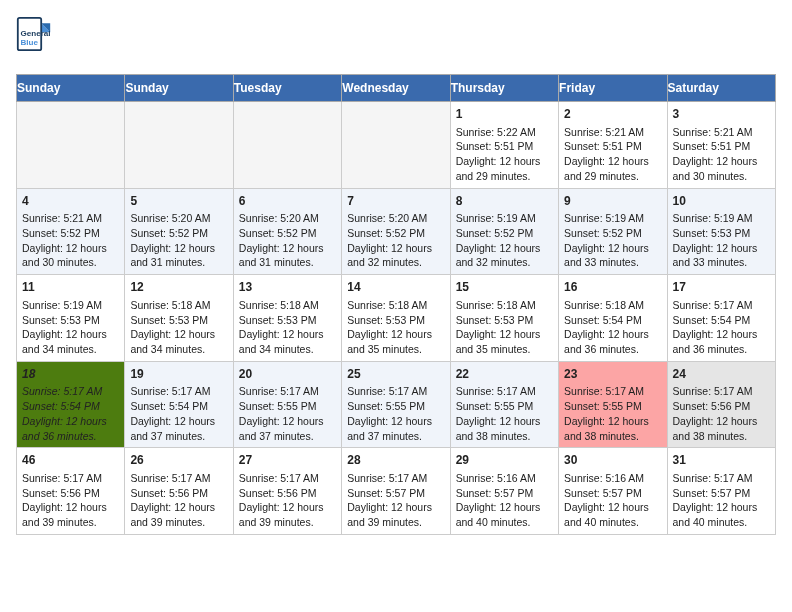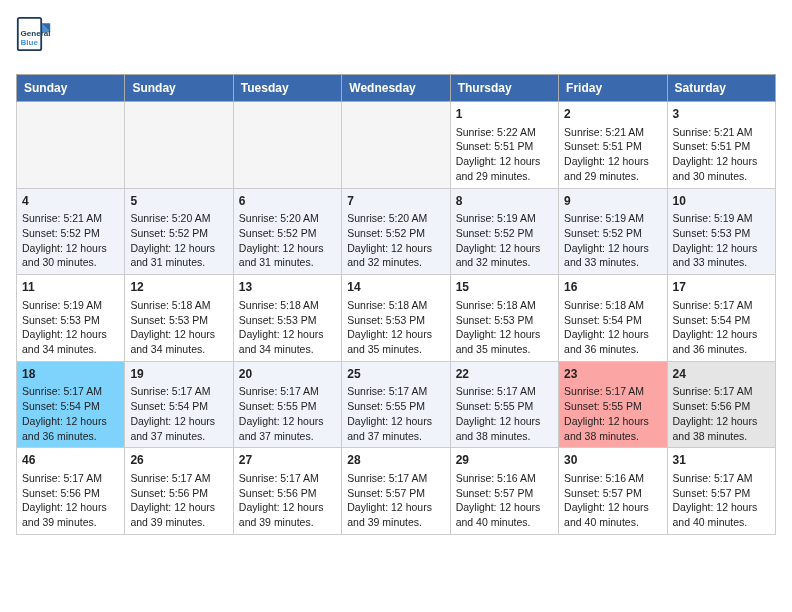--- a/index.html
+++ b/index.html
@@ -38,21 +38,21 @@
       color: #333;
     }
     .calendar-table {
       width: 100%;
       border-collapse: collapse;
       font-size: 11px;
     }
     .calendar-table th {
       background-color: #3a6aad;
       color: #fff;
-      padding: 6px 7px;
+      padding: 6px 0;
       text-align: left;
       font-size: 12px;
       border: 1px solid #aaa;
     }
     .calendar-table td {
       border: 1px solid #ccc;
       vertical-align: top;
       padding: 4px 5px;
       width: calc(100% / 7);
       height: 82px;
@@ -228,21 +228,21 @@
         </td>
         <td>
           <span class="day-num">17</span>
           <div>Sunrise: 5:17 AM</div>
           <div>Sunset: 5:54 PM</div>
           <div>Daylight: 12 hours</div>
           <div>and 36 minutes.</div>
         </td>
       </tr>
       <tr class="row-alt">
-        <td style="background: #7dd3fc;">
+        <td style="background: #4d7c0f; font-style: italic;">
           <span class="day-num">18</span>
           <div>Sunrise: 5:17 AM</div>
           <div>Sunset: 5:54 PM</div>
           <div>Daylight: 12 hours</div>
           <div>and 36 minutes.</div>
         </td>
         <td style="background: rgb(240, 244, 250);">
           <span class="day-num">19</span>
           <div>Sunrise: 5:17 AM</div>
           <div>Sunset: 5:54 PM</div>

